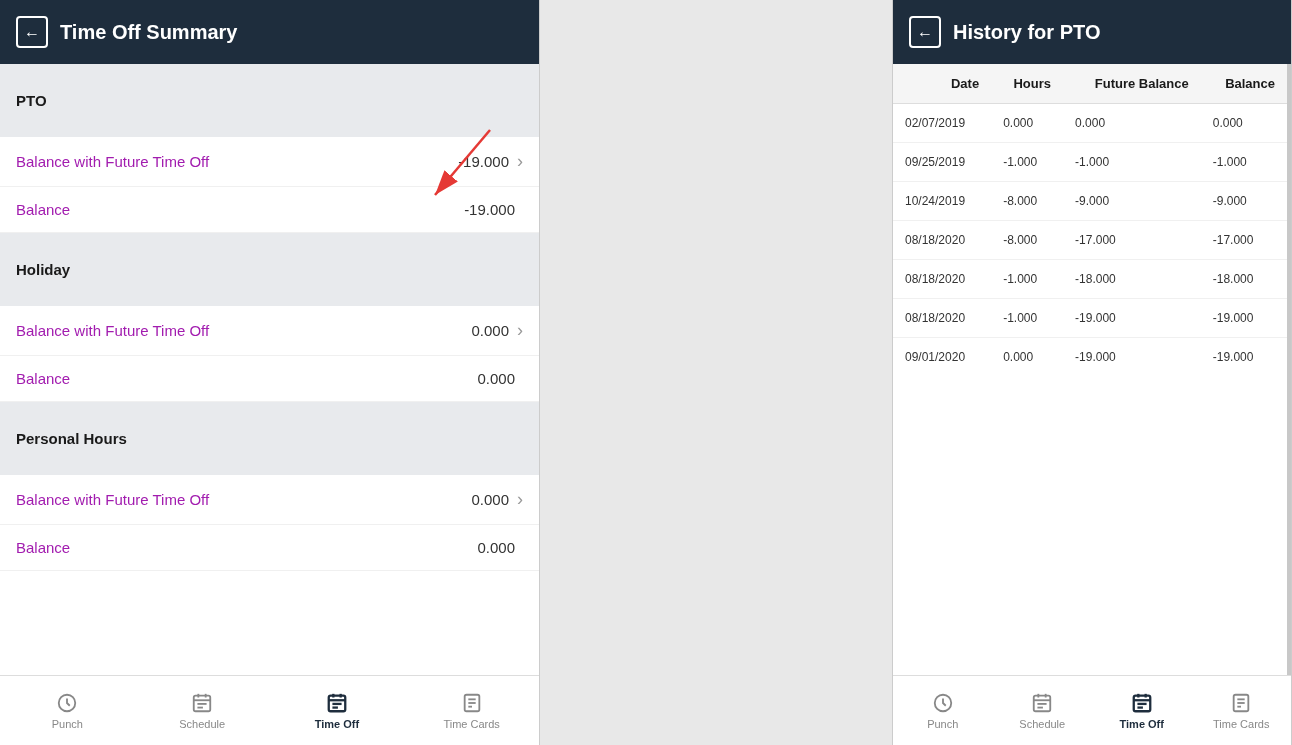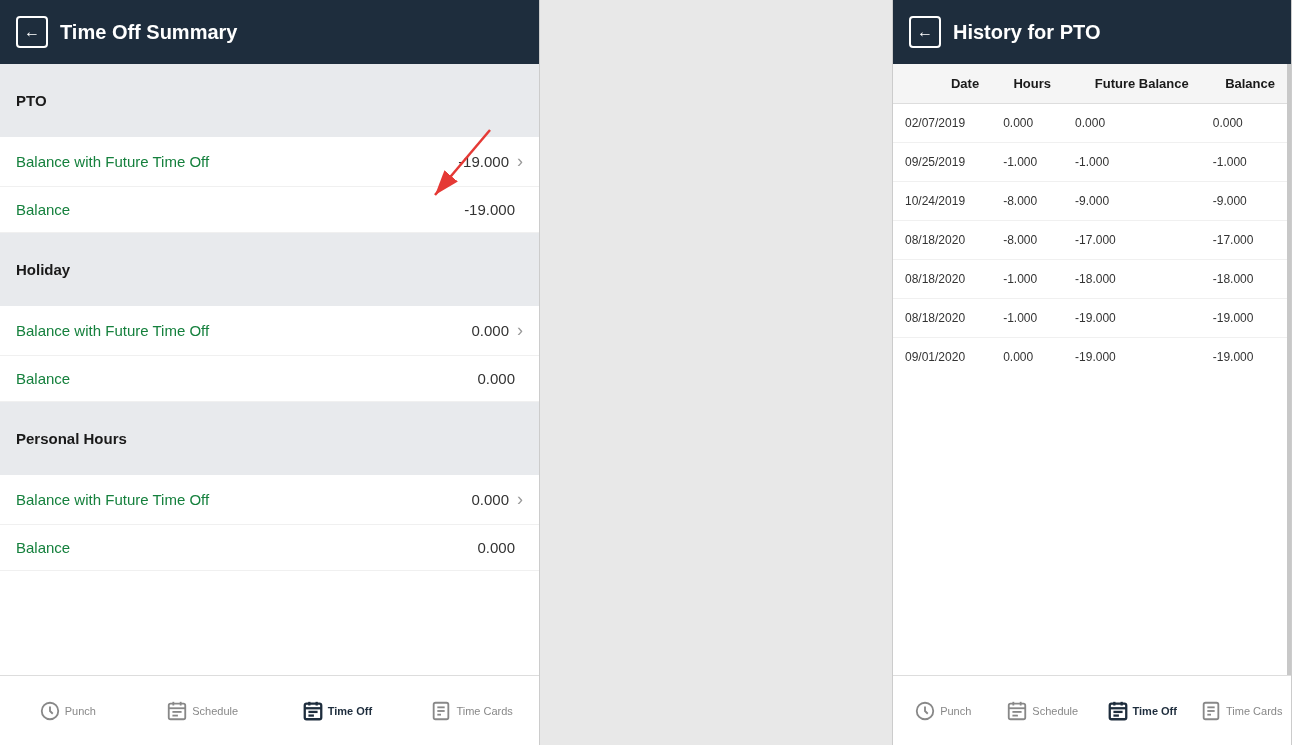--- a/index.html
+++ b/index.html
@@ -82,21 +82,21 @@
       display: flex;
       align-items: center;
       padding: 14px 16px;
       border-bottom: 1px solid #f0f0f0;
       background: #fff;
     }
 
     .row-label {
       flex: 1;
       font-size: 15px;
-      color: #15803d;
+      color: #a21caf;
     }
 
     .row-value {
       font-size: 15px;
       color: #333;
       margin-right: 8px;
     }
 
     .chevron {
       font-size: 18px;
@@ -108,21 +108,21 @@
     .bottom-nav {
       display: flex;
       border-top: 1px solid #ddd;
       background: #fff;
       height: 70px;
     }
 
     .nav-item {
       flex: 1;
       display: flex;
-      flex-direction: row;
+      flex-direction: column;
       align-items: center;
       justify-content: center;
       gap: 4px;
       cursor: pointer;
       padding: 8px 4px;
     }
 
     .nav-label {
       font-size: 11px;
       color: #888;

